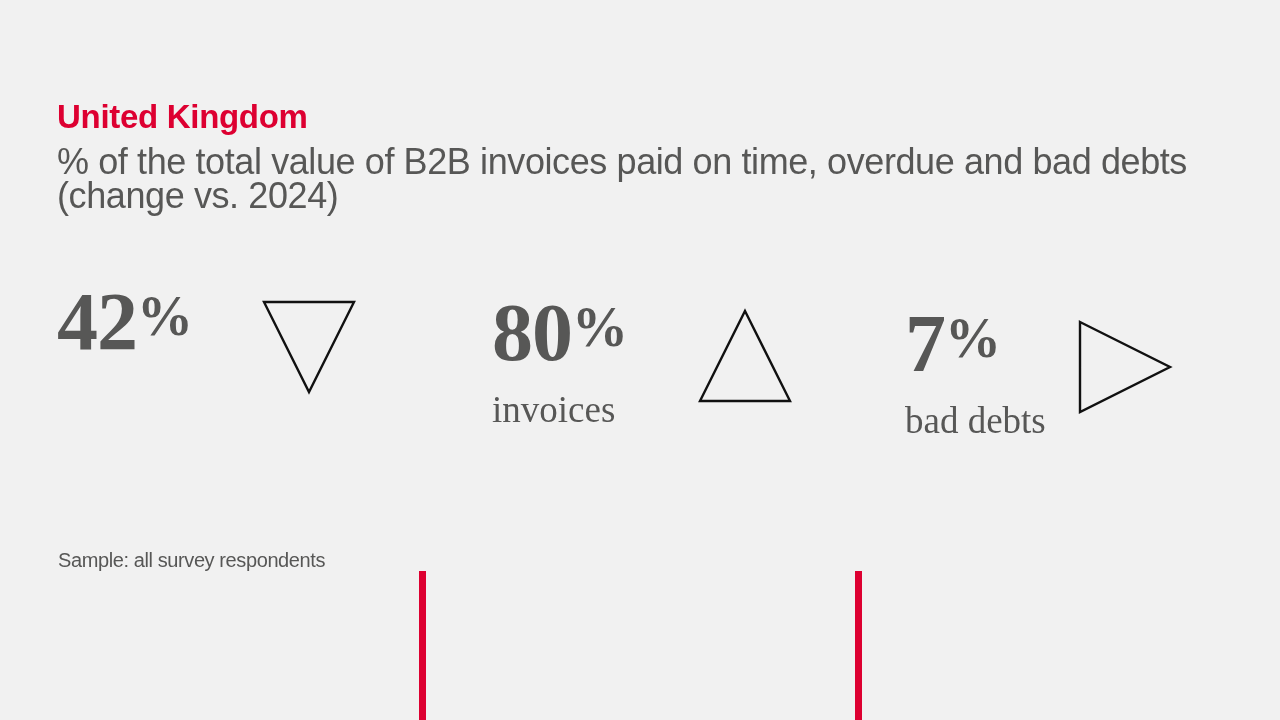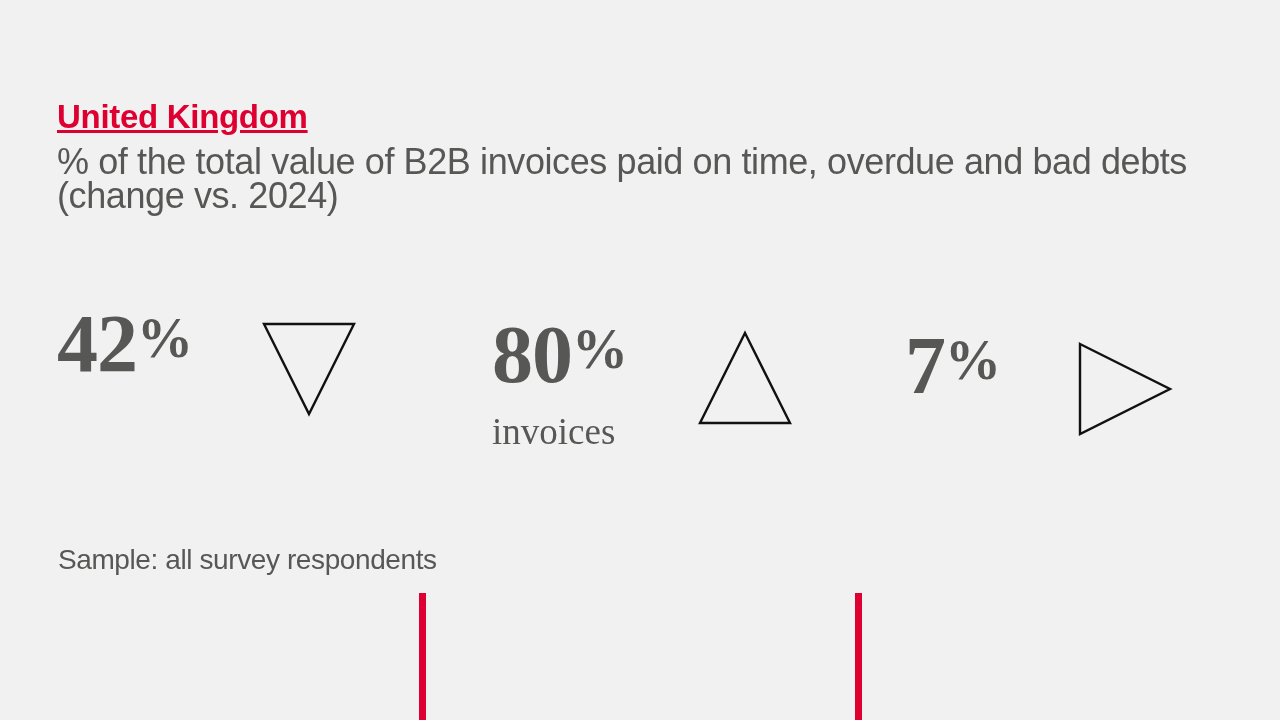--- a/index.html
+++ b/index.html
@@ -29,38 +29,37 @@
   }
   .country-title {
     font-family: "Liberation Sans", sans-serif;
     font-weight: bold;
     font-size: 33px;
     line-height: 38px;
     color: #DD0031;
     letter-spacing: -0.3px;
     margin: 0;
     white-space: nowrap;
-    text-decoration: underline;
   }
   .subtitle {
     font-family: "Liberation Sans", sans-serif;
     font-weight: normal;
     font-size: 36px;
     line-height: 34px;
     color: #575756;
     margin: 9px 0 0 0;
     letter-spacing: -0.4px;
     max-width: 1130px;
   }
 
   
   .stats-row {
     position: absolute;
     left: 0;
-    top: 297px;
+    top: 275px;
     width: 1120px;
     height: 220px;
   }
 
   .stat-block {
     position: absolute;
     top: 0;
     height: 220px;
   }
   .stat-block.b0 { left: 57px;  width: 350px; }
@@ -126,21 +125,21 @@
   .divider.d1 { left: 855px; }
 
   
   .footer {
     position: absolute;
     left: 58px;
     top: 534px;
   }
   .footer-line {
     font-family: "Liberation Sans", sans-serif;
-    font-size: 28px;
+    font-size: 20px;
     line-height: 52px;
     color: #575756;
     letter-spacing: -0.4px;
     white-space: nowrap;
     display: block;
   }
 </style>
 </head>
 <body>
 
@@ -175,20 +174,21 @@
       <span class="trend-icon">
         <svg width="96" height="96" viewBox="0 0 96 96">
           <polygon points="48,3 93,93 3,93" fill="none" stroke="#111111" stroke-width="2.4"></polygon>
         </svg>
       </span>
     </div>
 
     <div class="stat-block b2">
       <div class="stat-inner">
         <span class="stat-value"><span>7</span><span class="pct">%</span></span>
+        <span class="stat-label">bad debts</span>
       </div>
       <span class="trend-icon">
         <svg width="96" height="96" viewBox="0 0 96 96">
           <polygon points="3,3 93,48 3,93" fill="none" stroke="#111111" stroke-width="2.4"></polygon>
         </svg>
       </span>
     </div>
 
   </div>
 

